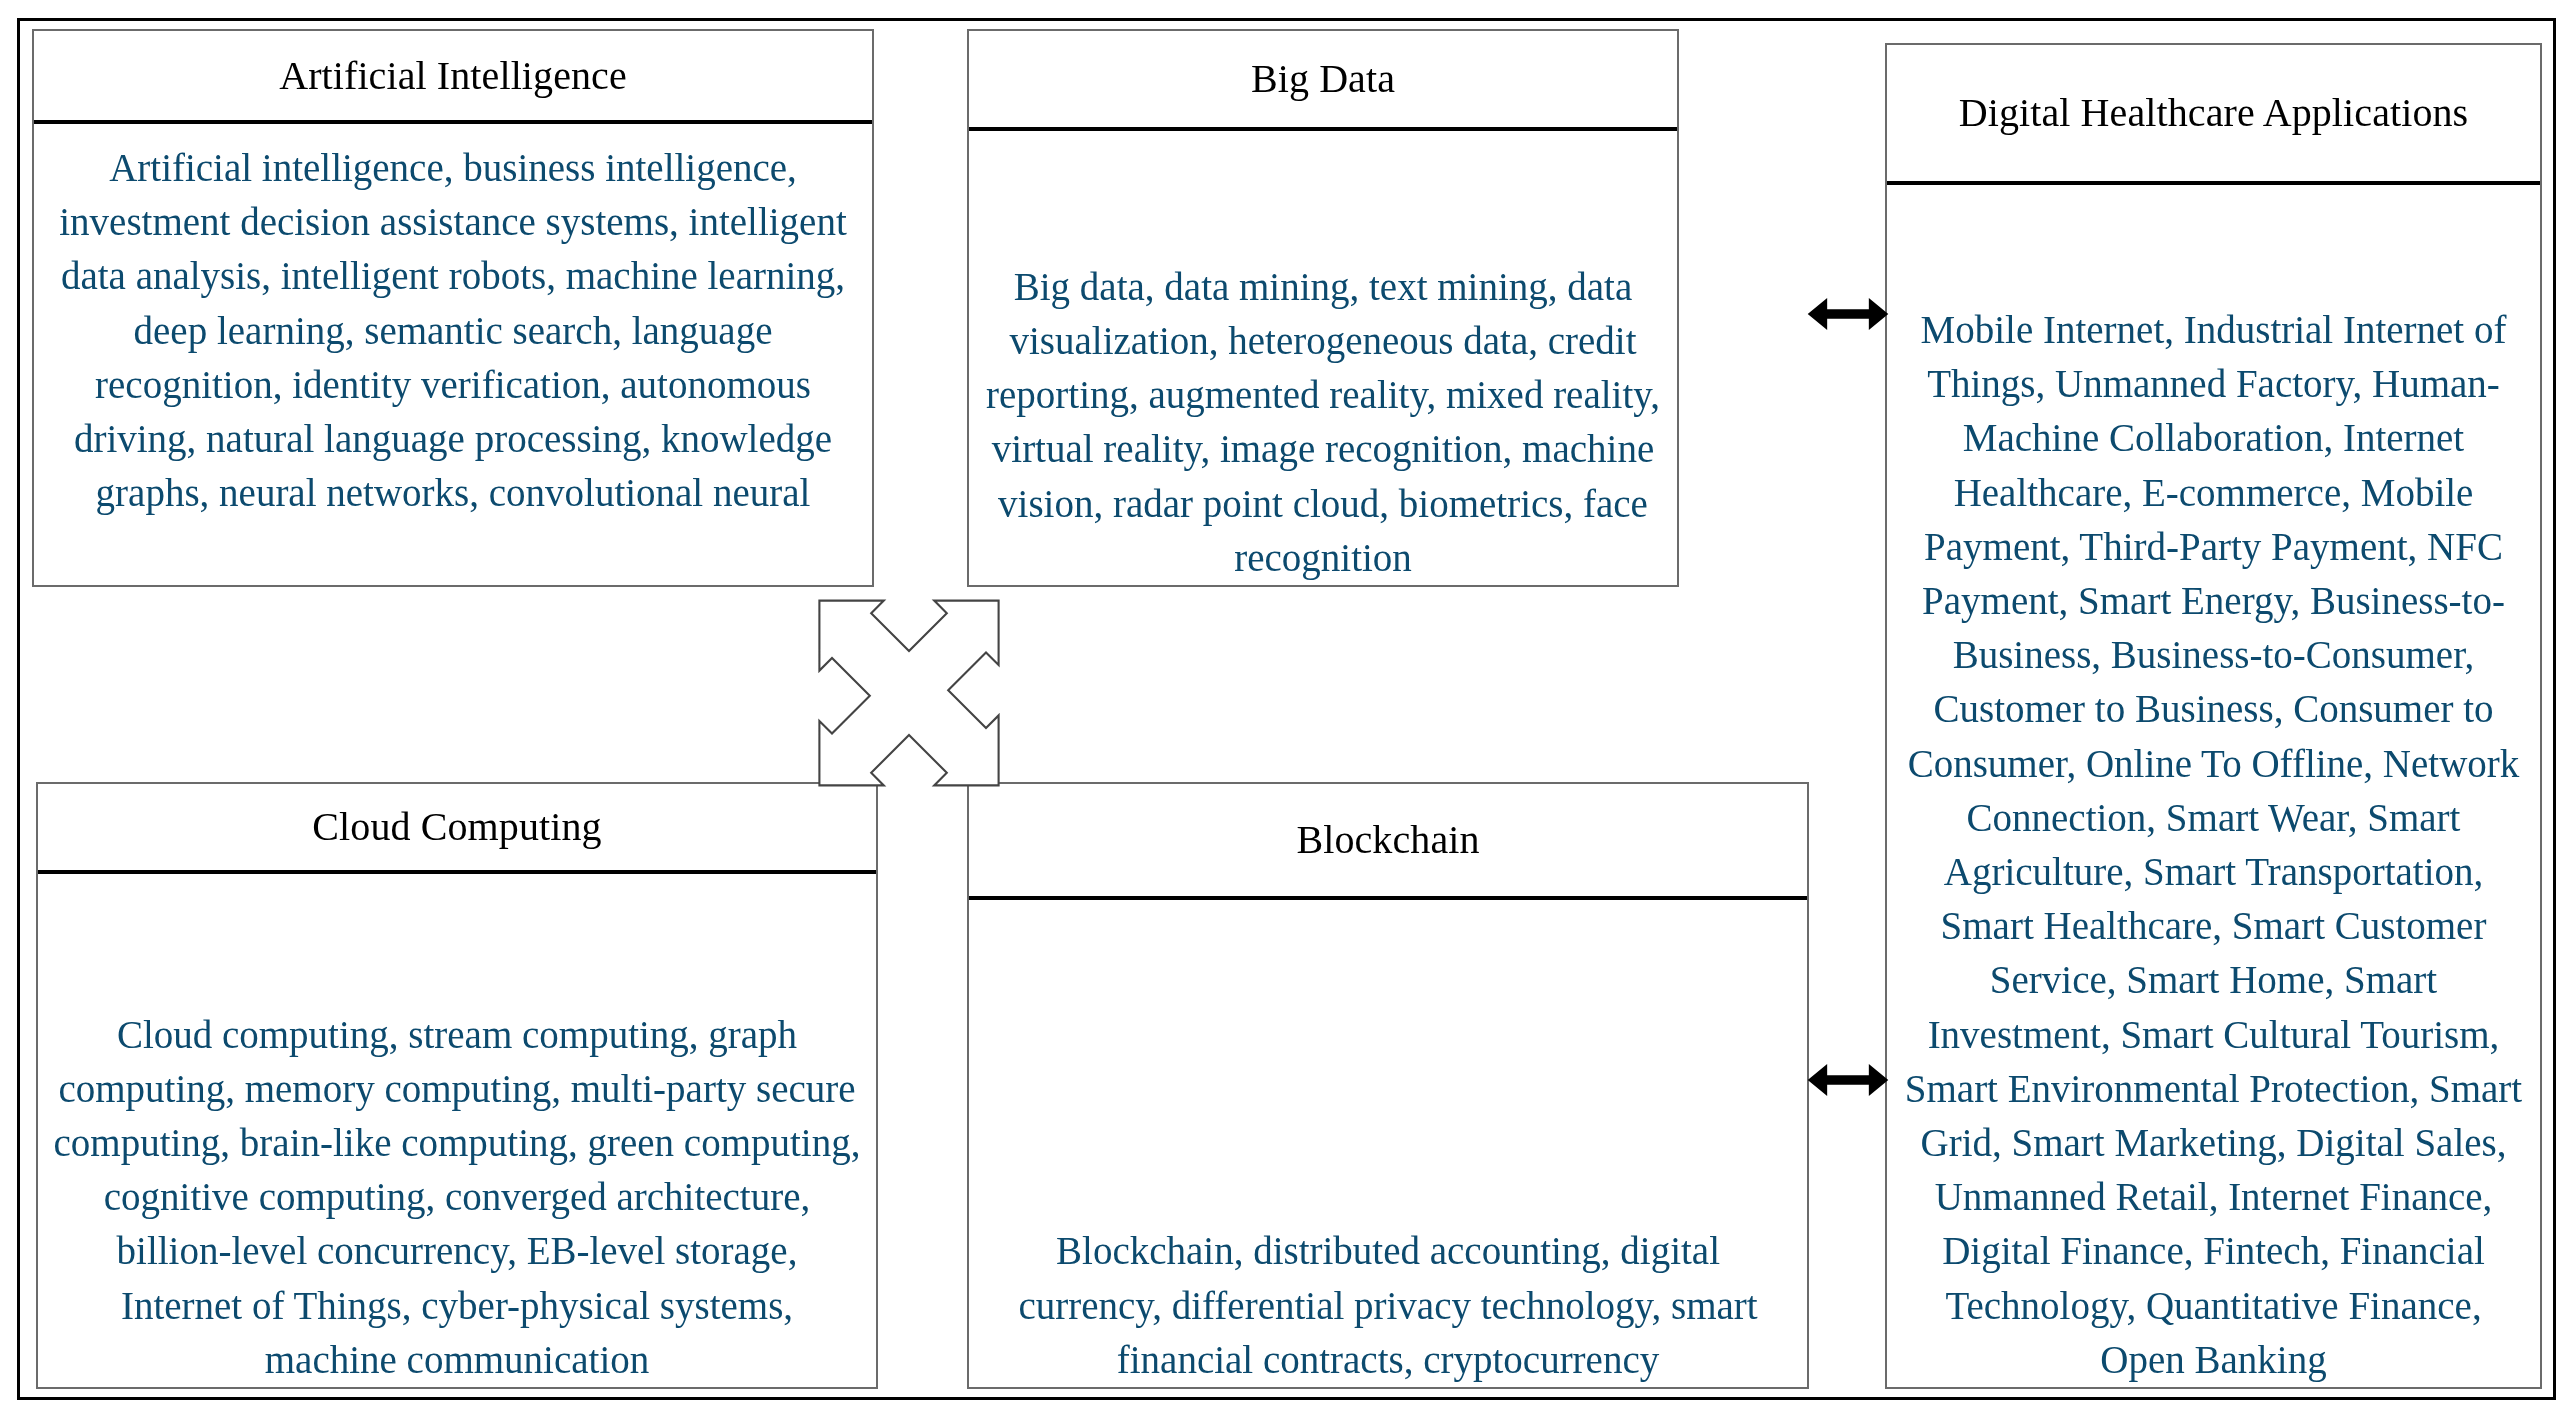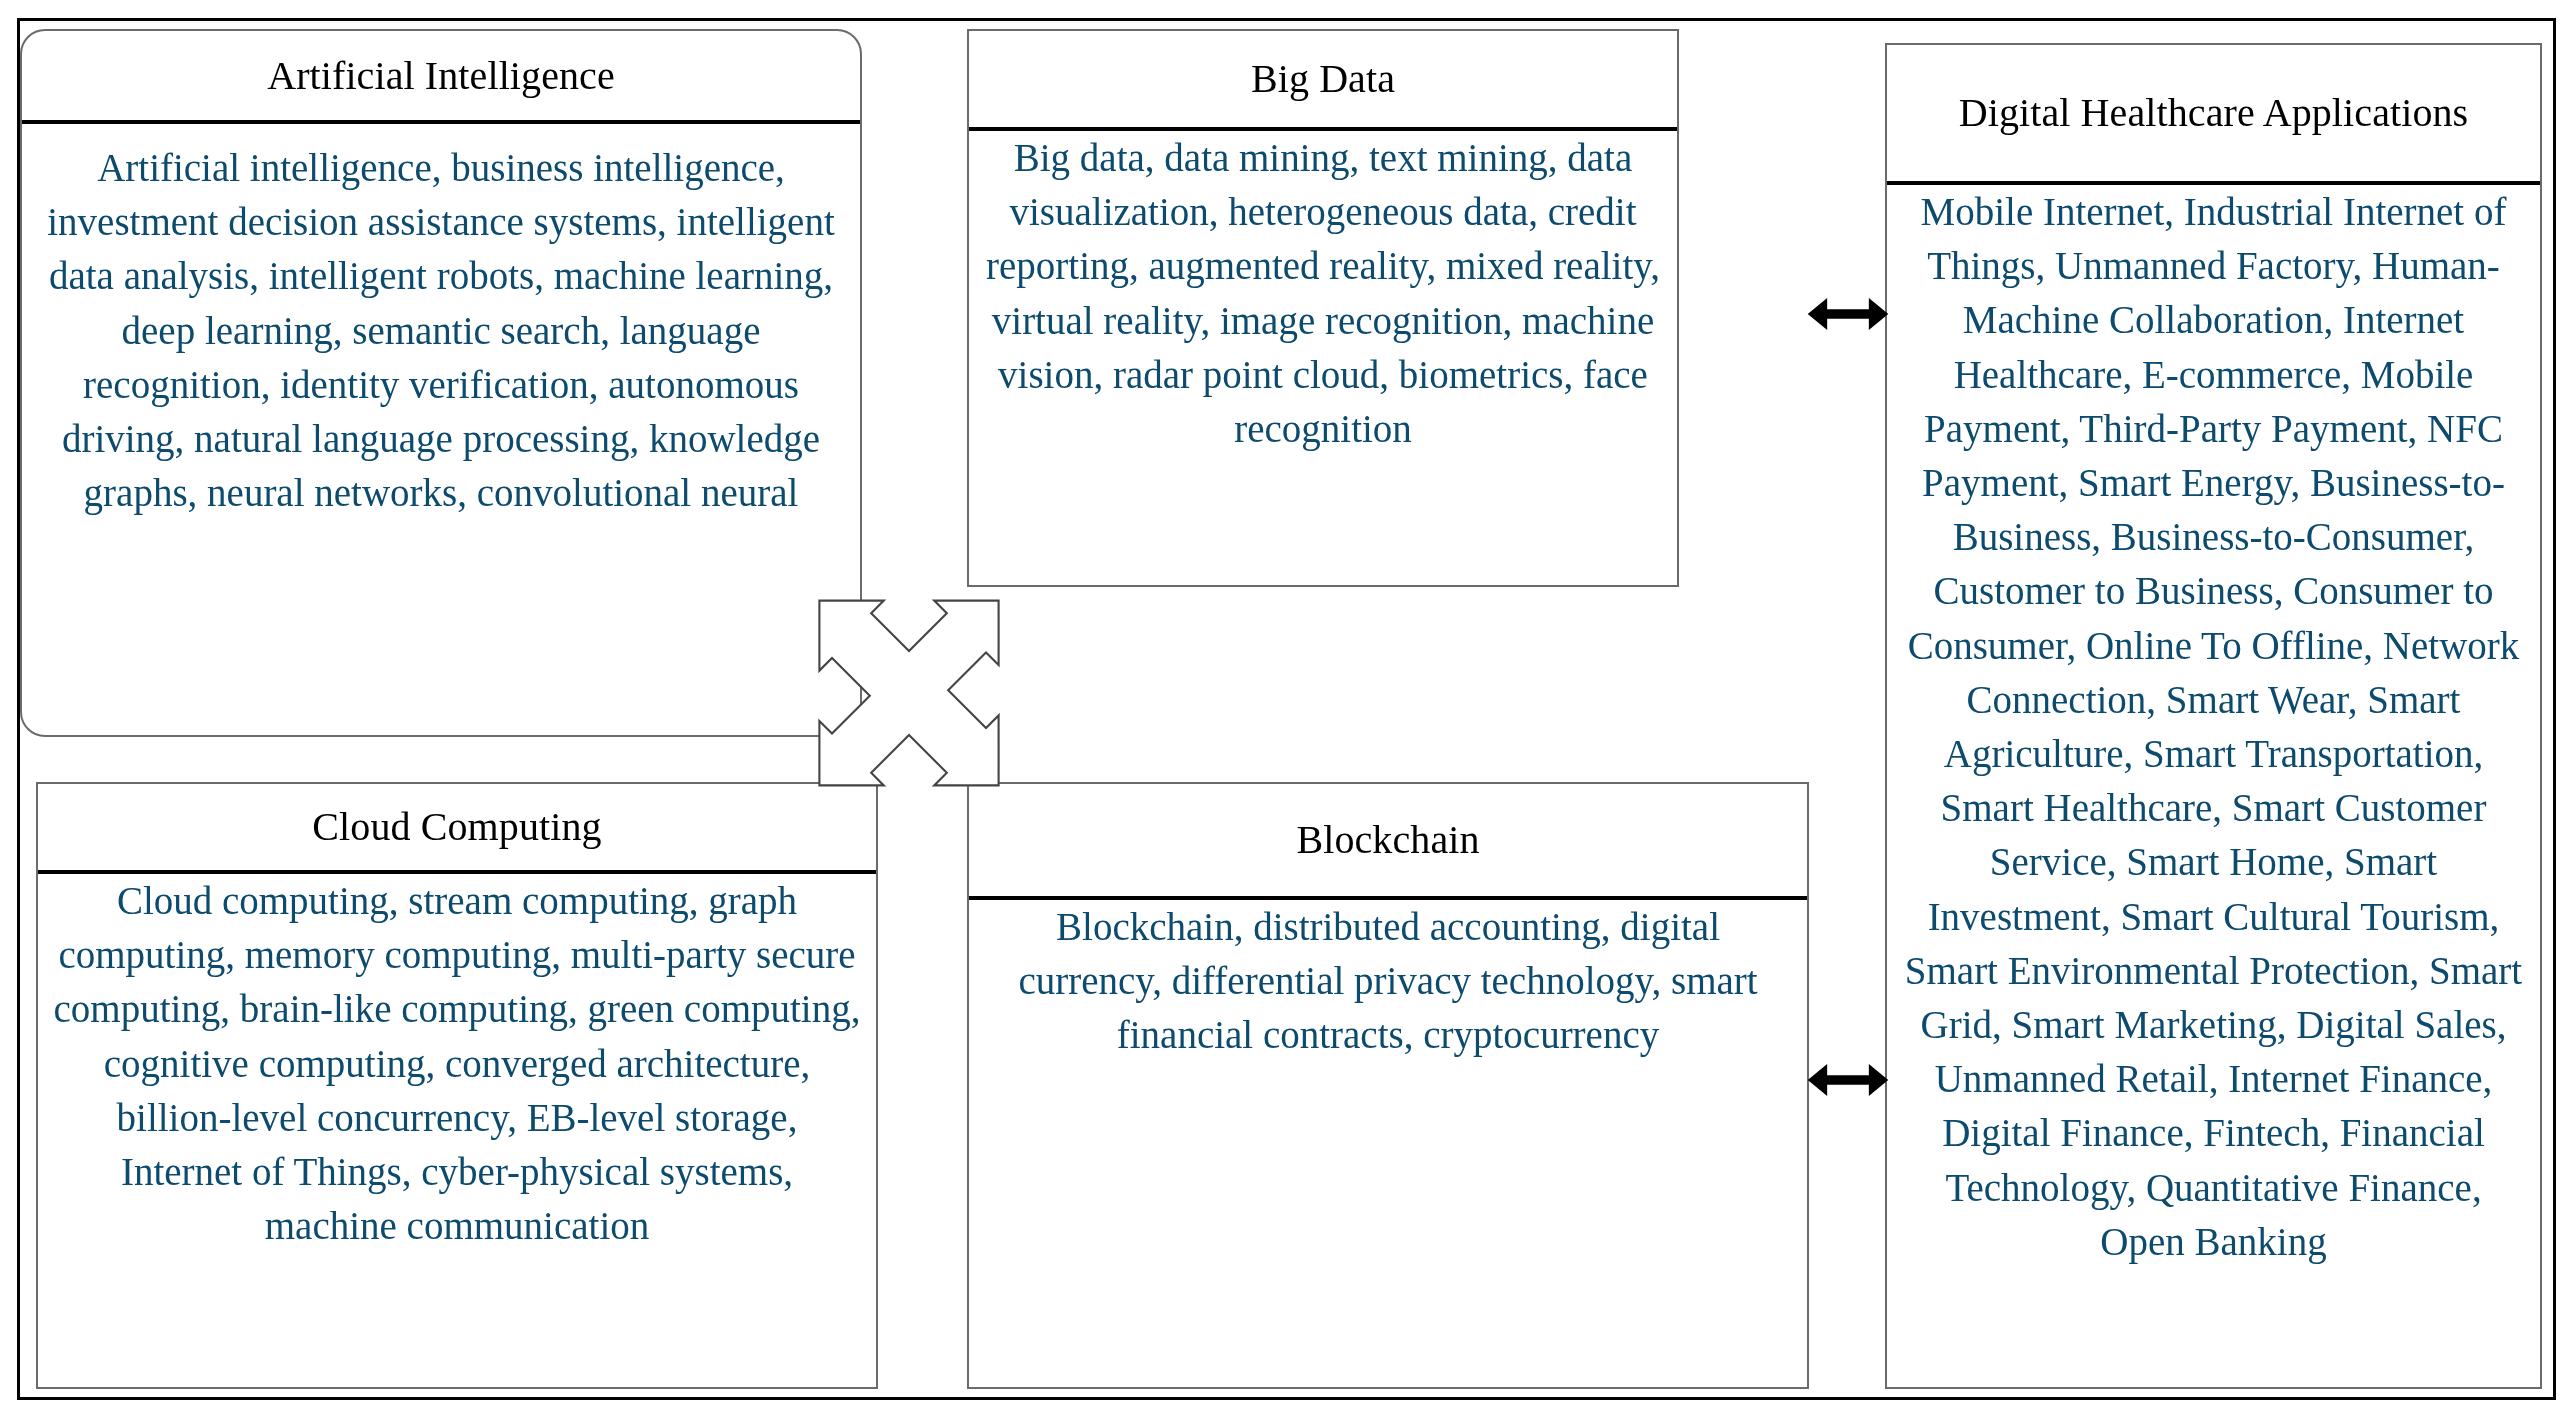--- a/index.html
+++ b/index.html
@@ -49,39 +49,39 @@
     font-size: 40px;
     line-height: 1.13;
     text-align: center;
     color: #000000;
     font-weight: 400;
     letter-spacing: 0.1px;
   }
   .box-body {
     flex: 1 1 auto;
     display: flex;
-    align-items: flex-start;
+    align-items: flex-end;
     justify-content: center;
     padding: 0 15.4px;
     box-sizing: border-box;
   }
   .box-body.top-aligned {
     align-items: flex-start;
     padding-top: 17px;
   }
   .box-text {
     font-size: 39px;
     line-height: 1.39;
     text-align: center;
     color: #0c4a6e;
     width: 100%;
   }
 
   
-  #box-ai            { left: 20px;   top: 29px;   width: 842px; height: 708px; border-radius: 25px; }
+  #box-ai            { left: 32px;   top: 29px;   width: 842px; height: 558px; }
   #box-ai .box-header      { height: 93px; }
   #box-bigdata       { left: 967px; top: 29px;   width: 712px; height: 558px; }
   #box-bigdata .box-header { height: 100px; }
   #box-digital       { left: 1885px; top: 43px;   width: 657px; height: 1346px; }
   #box-digital .box-header { height: 140px; }
   #box-cloud         { left: 36px;   top: 782px; width: 842px; height: 607px; }
   #box-cloud .box-header   { height: 90px; }
   #box-blockchain    { left: 967px; top: 782px; width: 842px; height: 607px; }
   #box-blockchain .box-header { height: 116px; }
 

